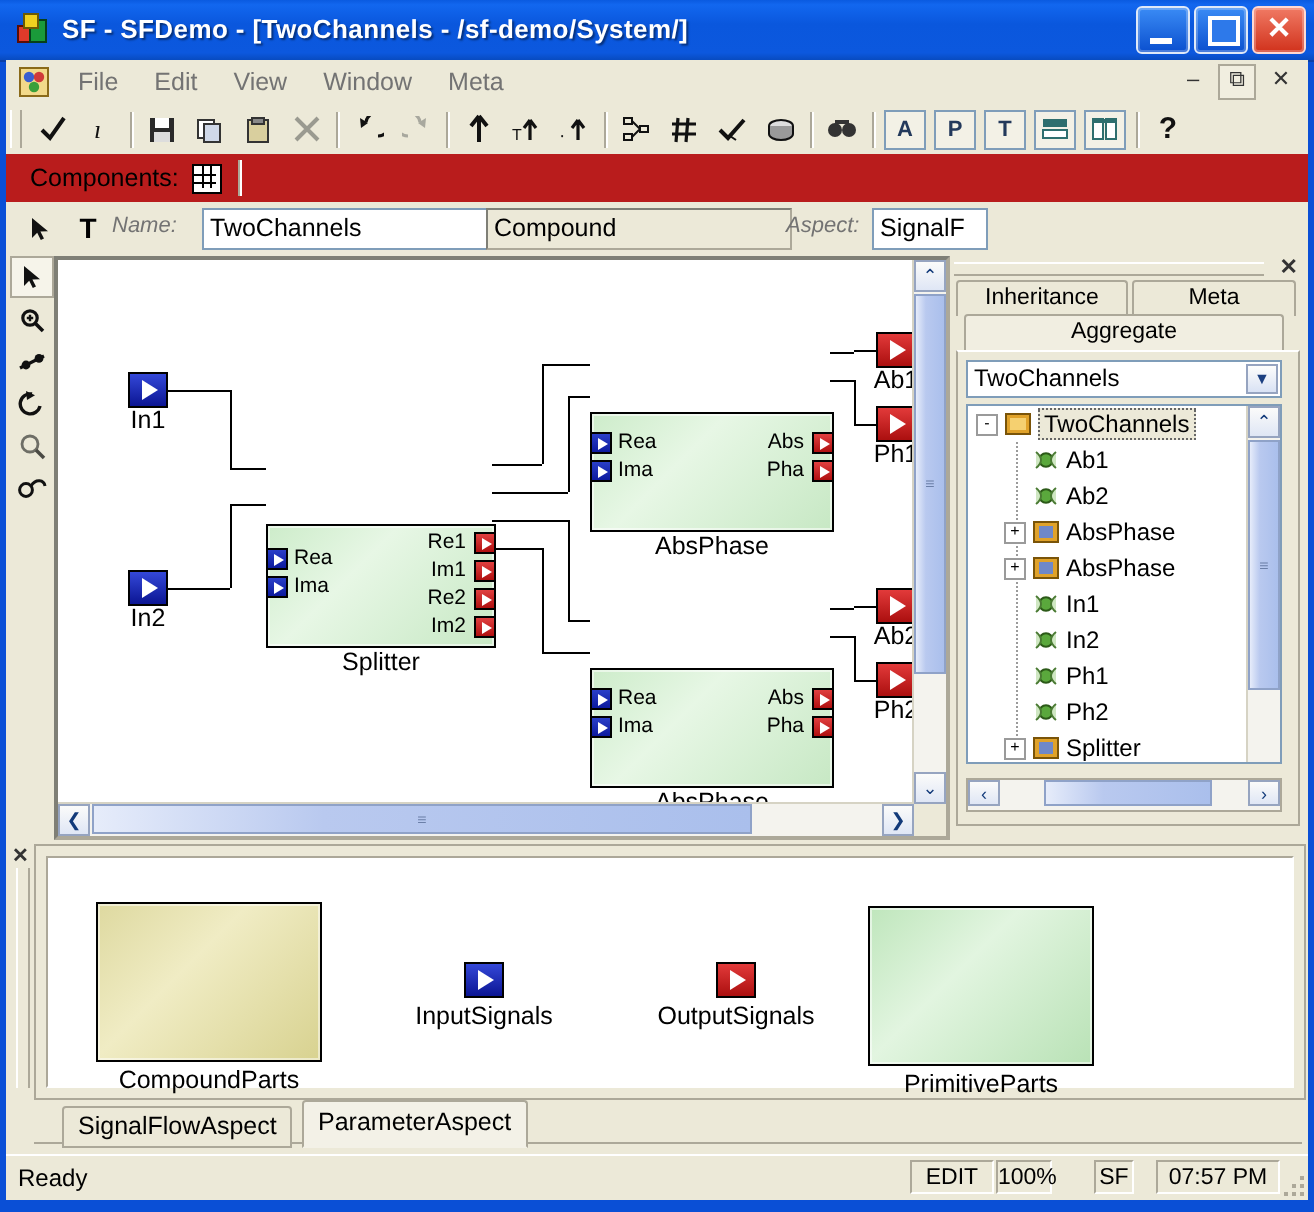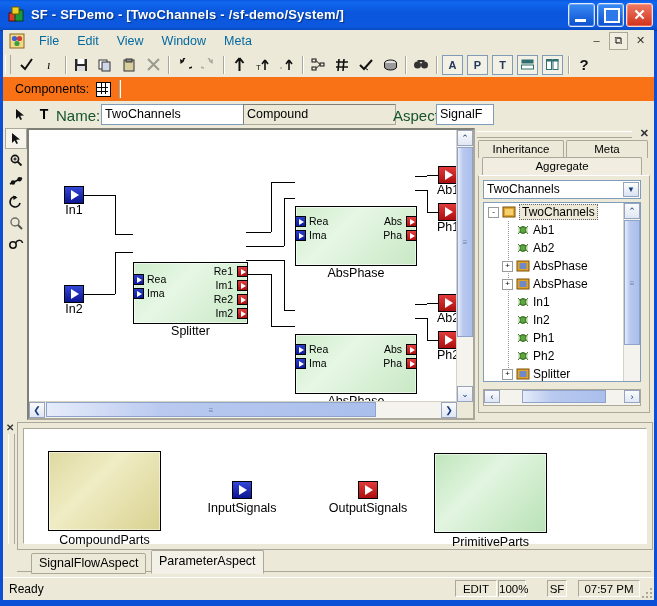--- a/index.html
+++ b/index.html
@@ -36,52 +36,52 @@
     font-weight:bold;text-align:center;line-height:21px;}
 
   
   .client{position:absolute;left:3px;top:30px;width:651px;height:570px;background:#ece9d8;}
 
   
   .menubar{position:absolute;left:0;top:0;width:651px;height:22px;background:#ece9d8;
     border-bottom:1px solid #d8d4c2;}
   .mdi-icon{position:absolute;left:6px;top:3px;width:16px;height:16px;}
   .menus{position:absolute;left:27px;top:0;height:22px;display:flex;align-items:center;}
-  .menu{padding:2px 9px;font-size:12.5px;color:#0369a1;line-height:16px;cursor:default;}
+  .menu{padding:2px 9px;font-size:12.5px;color:#737373;line-height:16px;cursor:default;}
   .mdibtns{position:absolute;right:4px;top:2px;display:flex;gap:3px;}
   .mb{width:17px;height:16px;background:#ece9d8;border:1px solid transparent;
     font-size:11px;line-height:15px;text-align:center;color:#333;}
   .mb.frame{border:1px solid #aca899;background:#f1eee0;}
 
   
   .toolbar{position:absolute;left:0;top:22px;width:651px;height:25px;background:#ece9d8;
     border-bottom:1px solid #d8d4c2;display:flex;align-items:center;}
   .tgrip{width:4px;height:19px;margin:0 3px 0 2px;border-left:1px solid #fff;border-right:1px solid #aca899;}
   .tbtn{width:24px;height:22px;display:flex;align-items:center;justify-content:center;
     font-size:14px;color:#23395b;}
   .tsep{width:1px;height:18px;margin:0 3px;background:#aca899;box-shadow:1px 0 0 #fff;}
   .tbtn.framed{border:1px solid #7f9db9;background:#f3f1e6;width:19px;height:18px;
     font-size:11px;font-weight:bold;margin:0 2px;}
   .tbtn.dis{color:#9a9a90;}
 
   
-  .compbar{position:absolute;left:0;top:47px;width:651px;height:24px;background:#f97316;
+  .compbar{position:absolute;left:0;top:47px;width:651px;height:24px;background:#b91c1c;
     border-bottom:1px solid #d8d4c2;display:flex;align-items:center;}
   .compbar .lbl{font-size:12.5px;margin-left:12px;color:#000;}
   .grid-ico{width:13px;height:13px;margin-left:7px;border:1px solid #000;position:relative;background:#fff;}
   .grid-ico::before{content:"";position:absolute;left:0;top:4px;width:11px;height:1px;background:#000;
     box-shadow:0 4px 0 #000;}
   .grid-ico::after{content:"";position:absolute;top:0;left:4px;height:11px;width:1px;background:#000;
     box-shadow:4px 0 0 #000;}
 
   
   .namebar{position:absolute;left:0;top:71px;width:651px;height:27px;background:#ece9d8;}
   .nb-tool{position:absolute;width:22px;height:22px;top:2px;display:flex;align-items:center;
     justify-content:center;font-size:13px;}
-  .nb-lbl{position:absolute;font-size:15px;top:6px;color:#14532d;}
+  .nb-lbl{position:absolute;font-size:11px;top:6px;color:#737373;font-style:italic;}
   .tfield{position:absolute;top:3px;height:19px;background:#fff;border:1px solid #7f9db9;
     font-size:12.5px;padding:0 3px;line-height:18px;color:#000;overflow:hidden;white-space:nowrap;}
   .tfield.ro{background:#ece9d8;border:1px solid #aca899;border-top-color:#7f7f76;border-left-color:#7f7f76;}
 
   
   .vtools{position:absolute;left:2px;top:98px;width:22px;height:130px;background:#ece9d8;
     border-right:1px solid #aca899;}
   .vt{width:22px;height:21px;display:flex;align-items:center;justify-content:center;font-size:13px;}
   .vt.sel{background:#f6f4ea;border:1px solid #aca899;box-sizing:border-box;}
 

